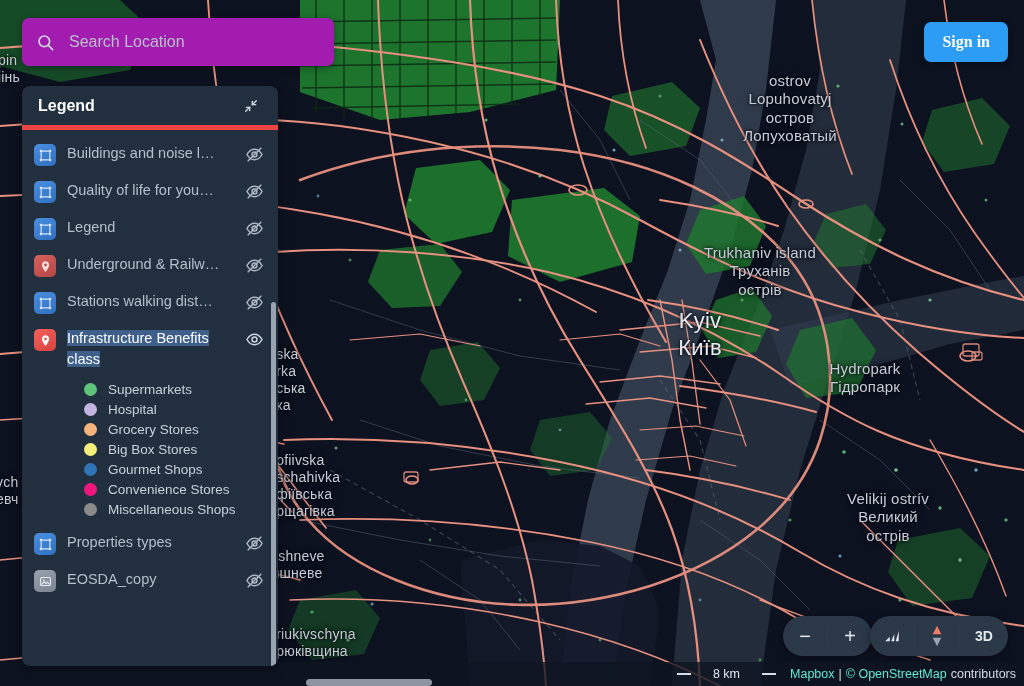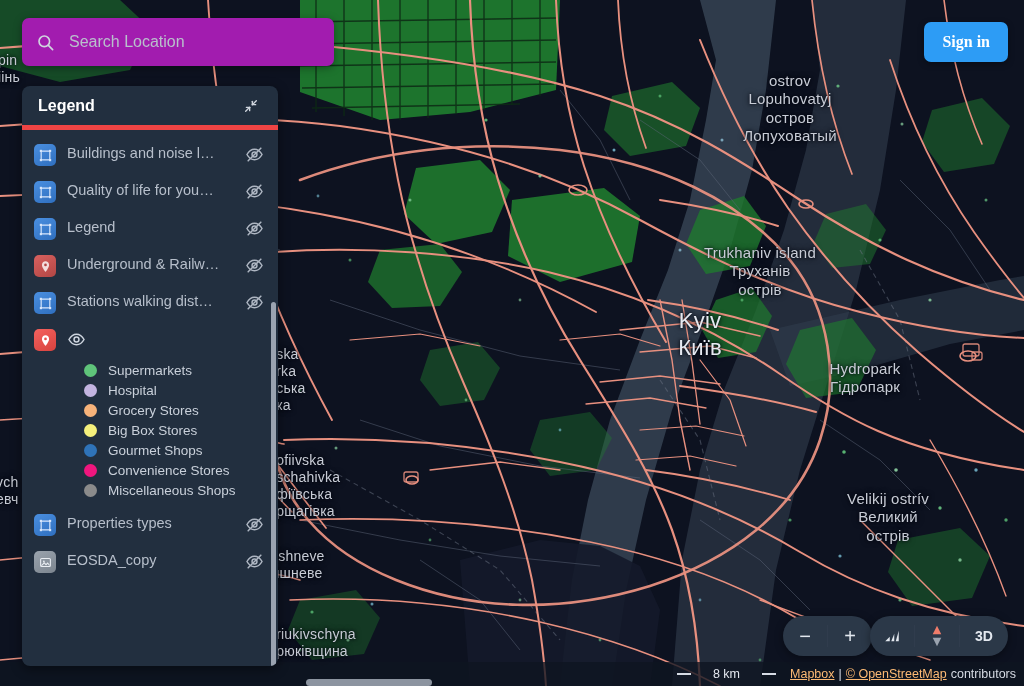--- a/index.html
+++ b/index.html
@@ -205,21 +205,21 @@
     display: flex; align-items: center; justify-content: flex-end;
     padding-right: 8px;
     font-size: 12.5px;
     color: #d6dbe4;
     z-index: 22;
   }
   #scale-bar { display: flex; align-items: center; margin-right: 14px; }
   .scale-tick { width: 14px; height: 2px; background: #d6dbe4; }
   #scale-text { margin: 0 22px; font-size: 12.5px; color: #e2e6ee; }
   #attribution { display: flex; align-items: center; gap: 4px; }
-  #attribution a { color: #fdba74; text-decoration: underline; cursor: pointer; }
+  #attribution a { color: #5eead4; cursor: pointer; }
   #attribution span.plain { color: #d6dbe4; }
 
   
   #page-hscroll {
     position: absolute;
     left: 306px; bottom: 0px;
     width: 126px; height: 7px;
     background: #8c94a0;
     border-radius: 4px;
     z-index: 40;
@@ -584,20 +584,21 @@
         </span>
       </div>
 
       <div class="layer-row">
         <span class="layer-icon icon-pin-bright">
           <svg width="13" height="13" viewBox="0 0 24 24" fill="#ffffff" stroke="none">
             <path d="M12 2.4 C8.3 2.4 5.4 5.3 5.4 9 C5.4 14 12 21.6 12 21.6 C12 21.6 18.6 14 18.6 9 C18.6 5.3 15.7 2.4 12 2.4 Z"></path>
             <circle cx="12" cy="9" r="2.5" fill="#e8504c"></circle>
           </svg>
         </span>
+        <span class="layer-label selected"><span class="sel">Infrastructure Benefits class</span></span>
         <span class="layer-eye">
           <svg width="19" height="19" viewBox="0 0 24 24" fill="none" stroke="#cdd4de" stroke-width="1.9" stroke-linecap="round">
             <path d="M2.5 12 C5 7.5 8.4 5.4 12 5.4 C15.6 5.4 19 7.5 21.5 12 C19 16.5 15.6 18.6 12 18.6 C8.4 18.6 5 16.5 2.5 12 Z"></path>
             <circle cx="12" cy="12" r="3.1"></circle>
           </svg>
         </span>
       </div>
 
       <div class="sub-list">
         <div class="sub-row">

